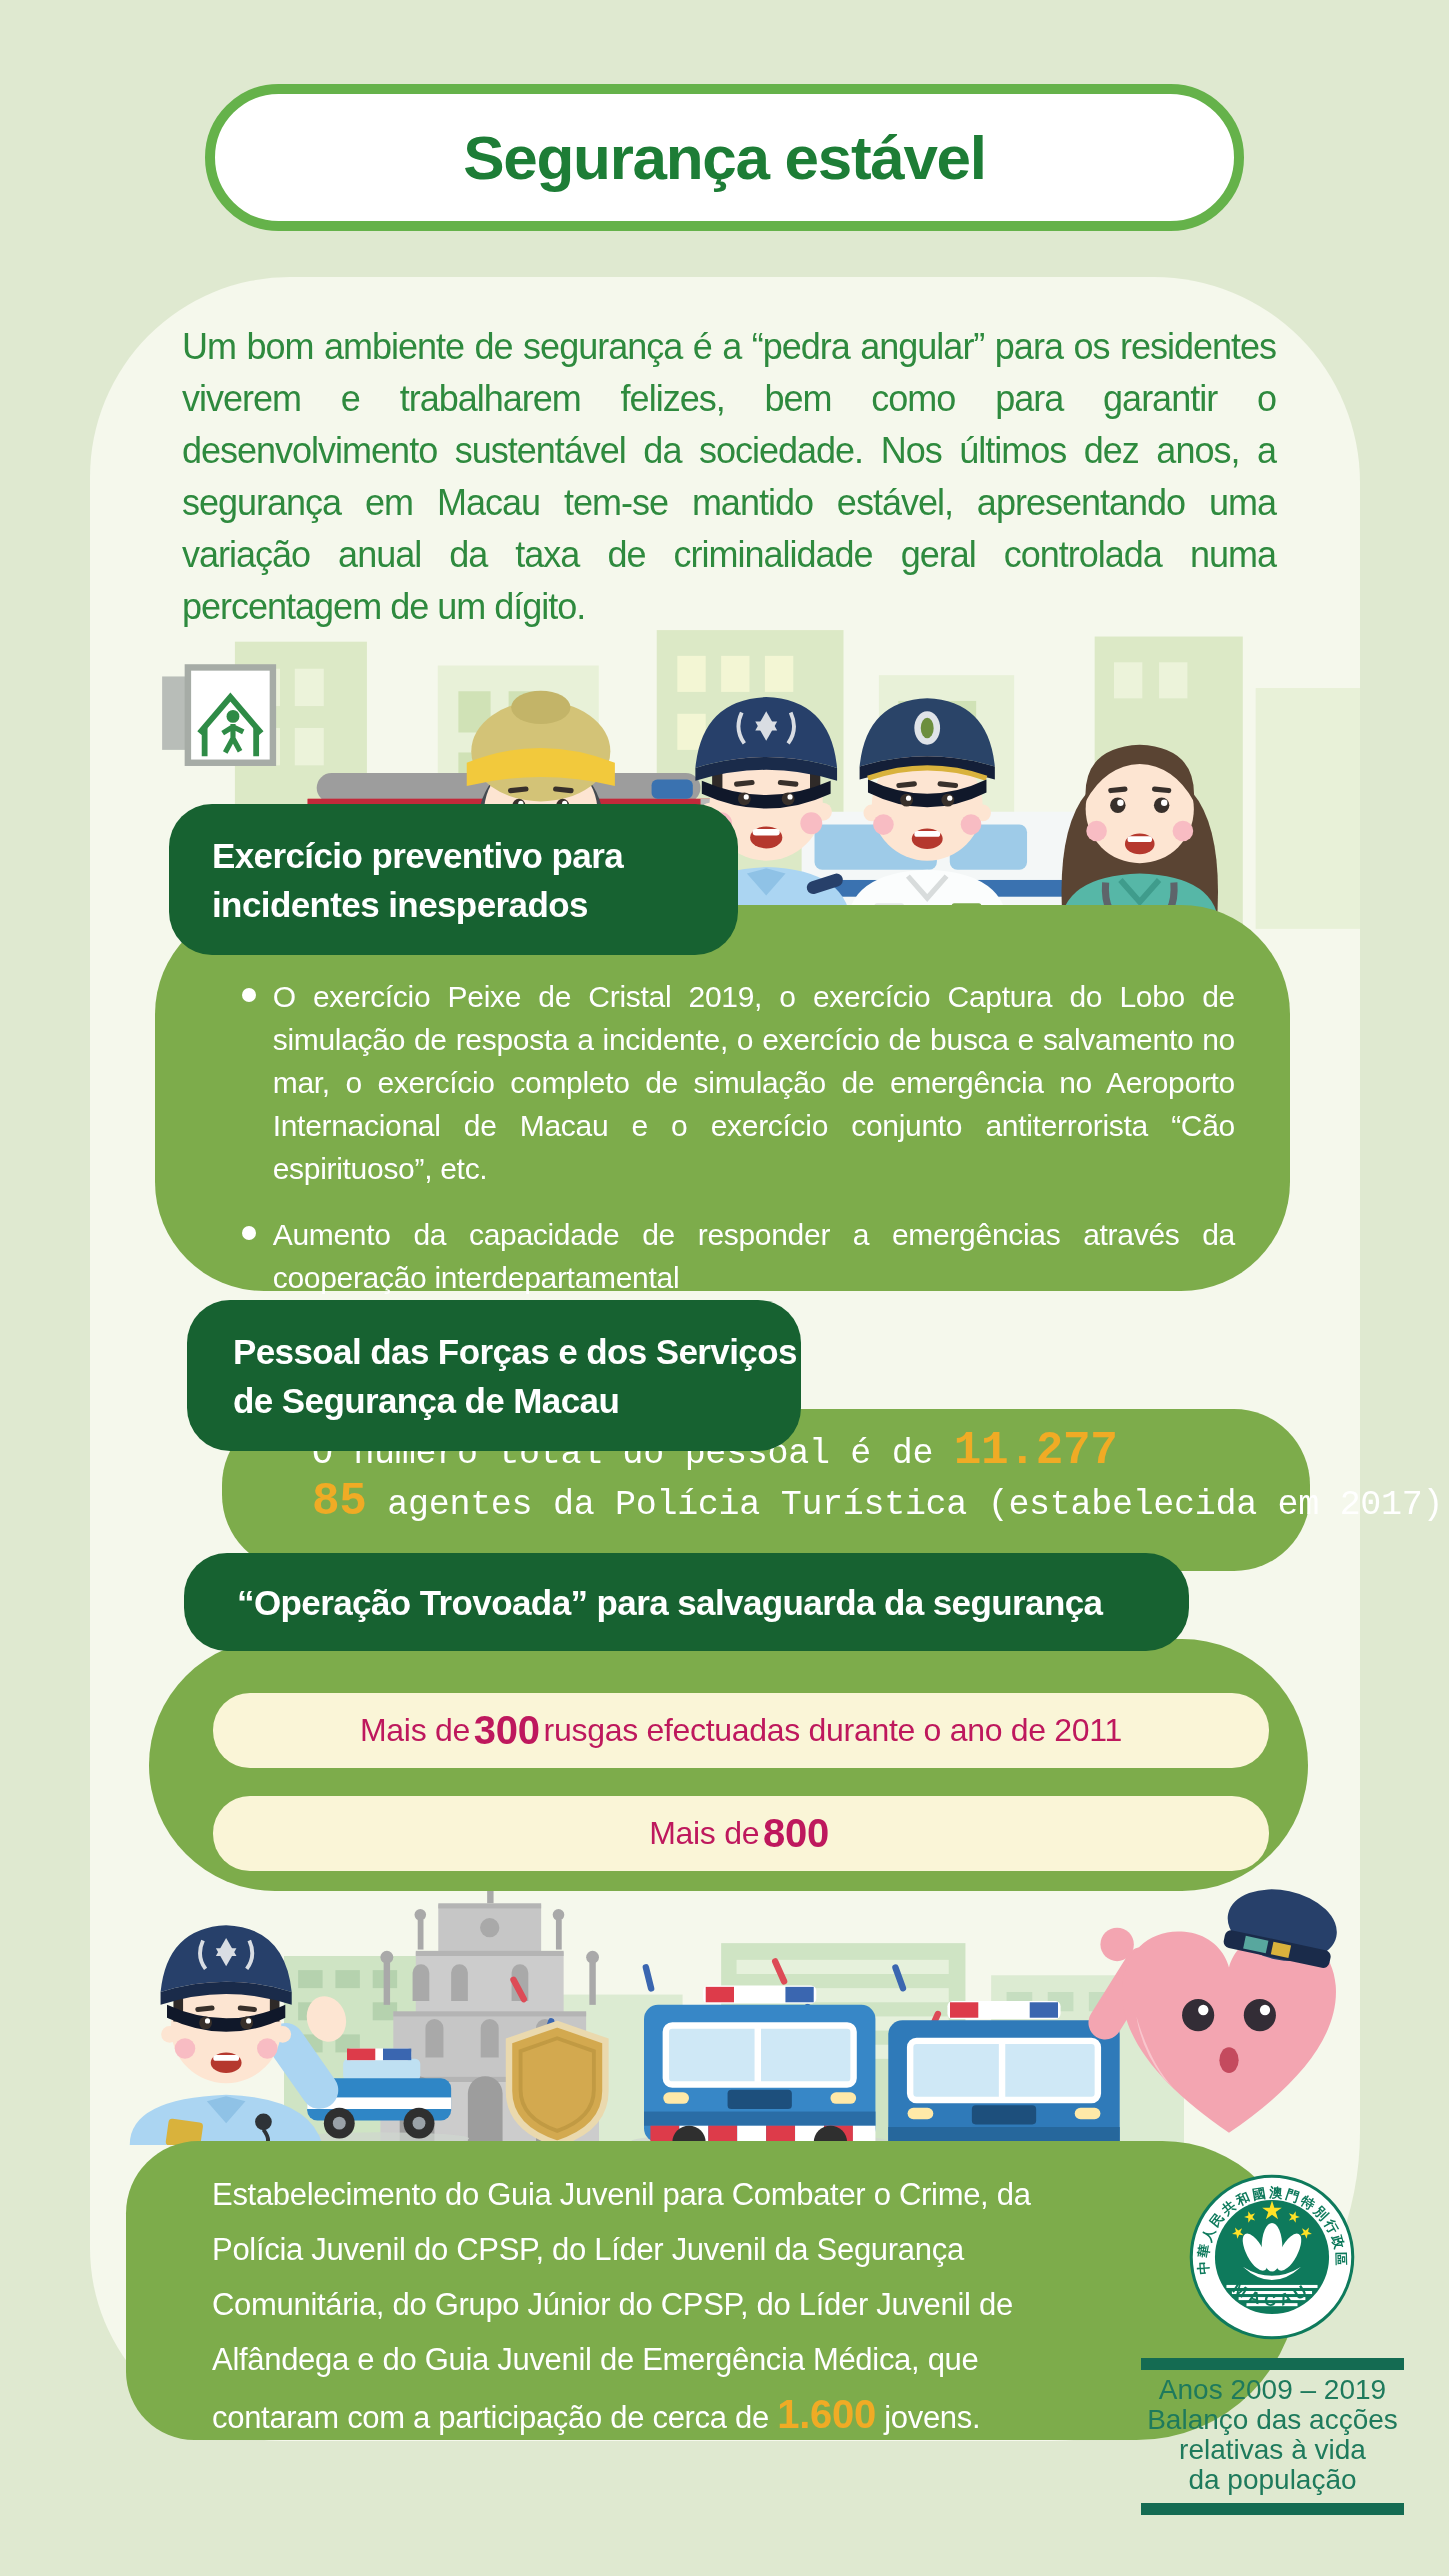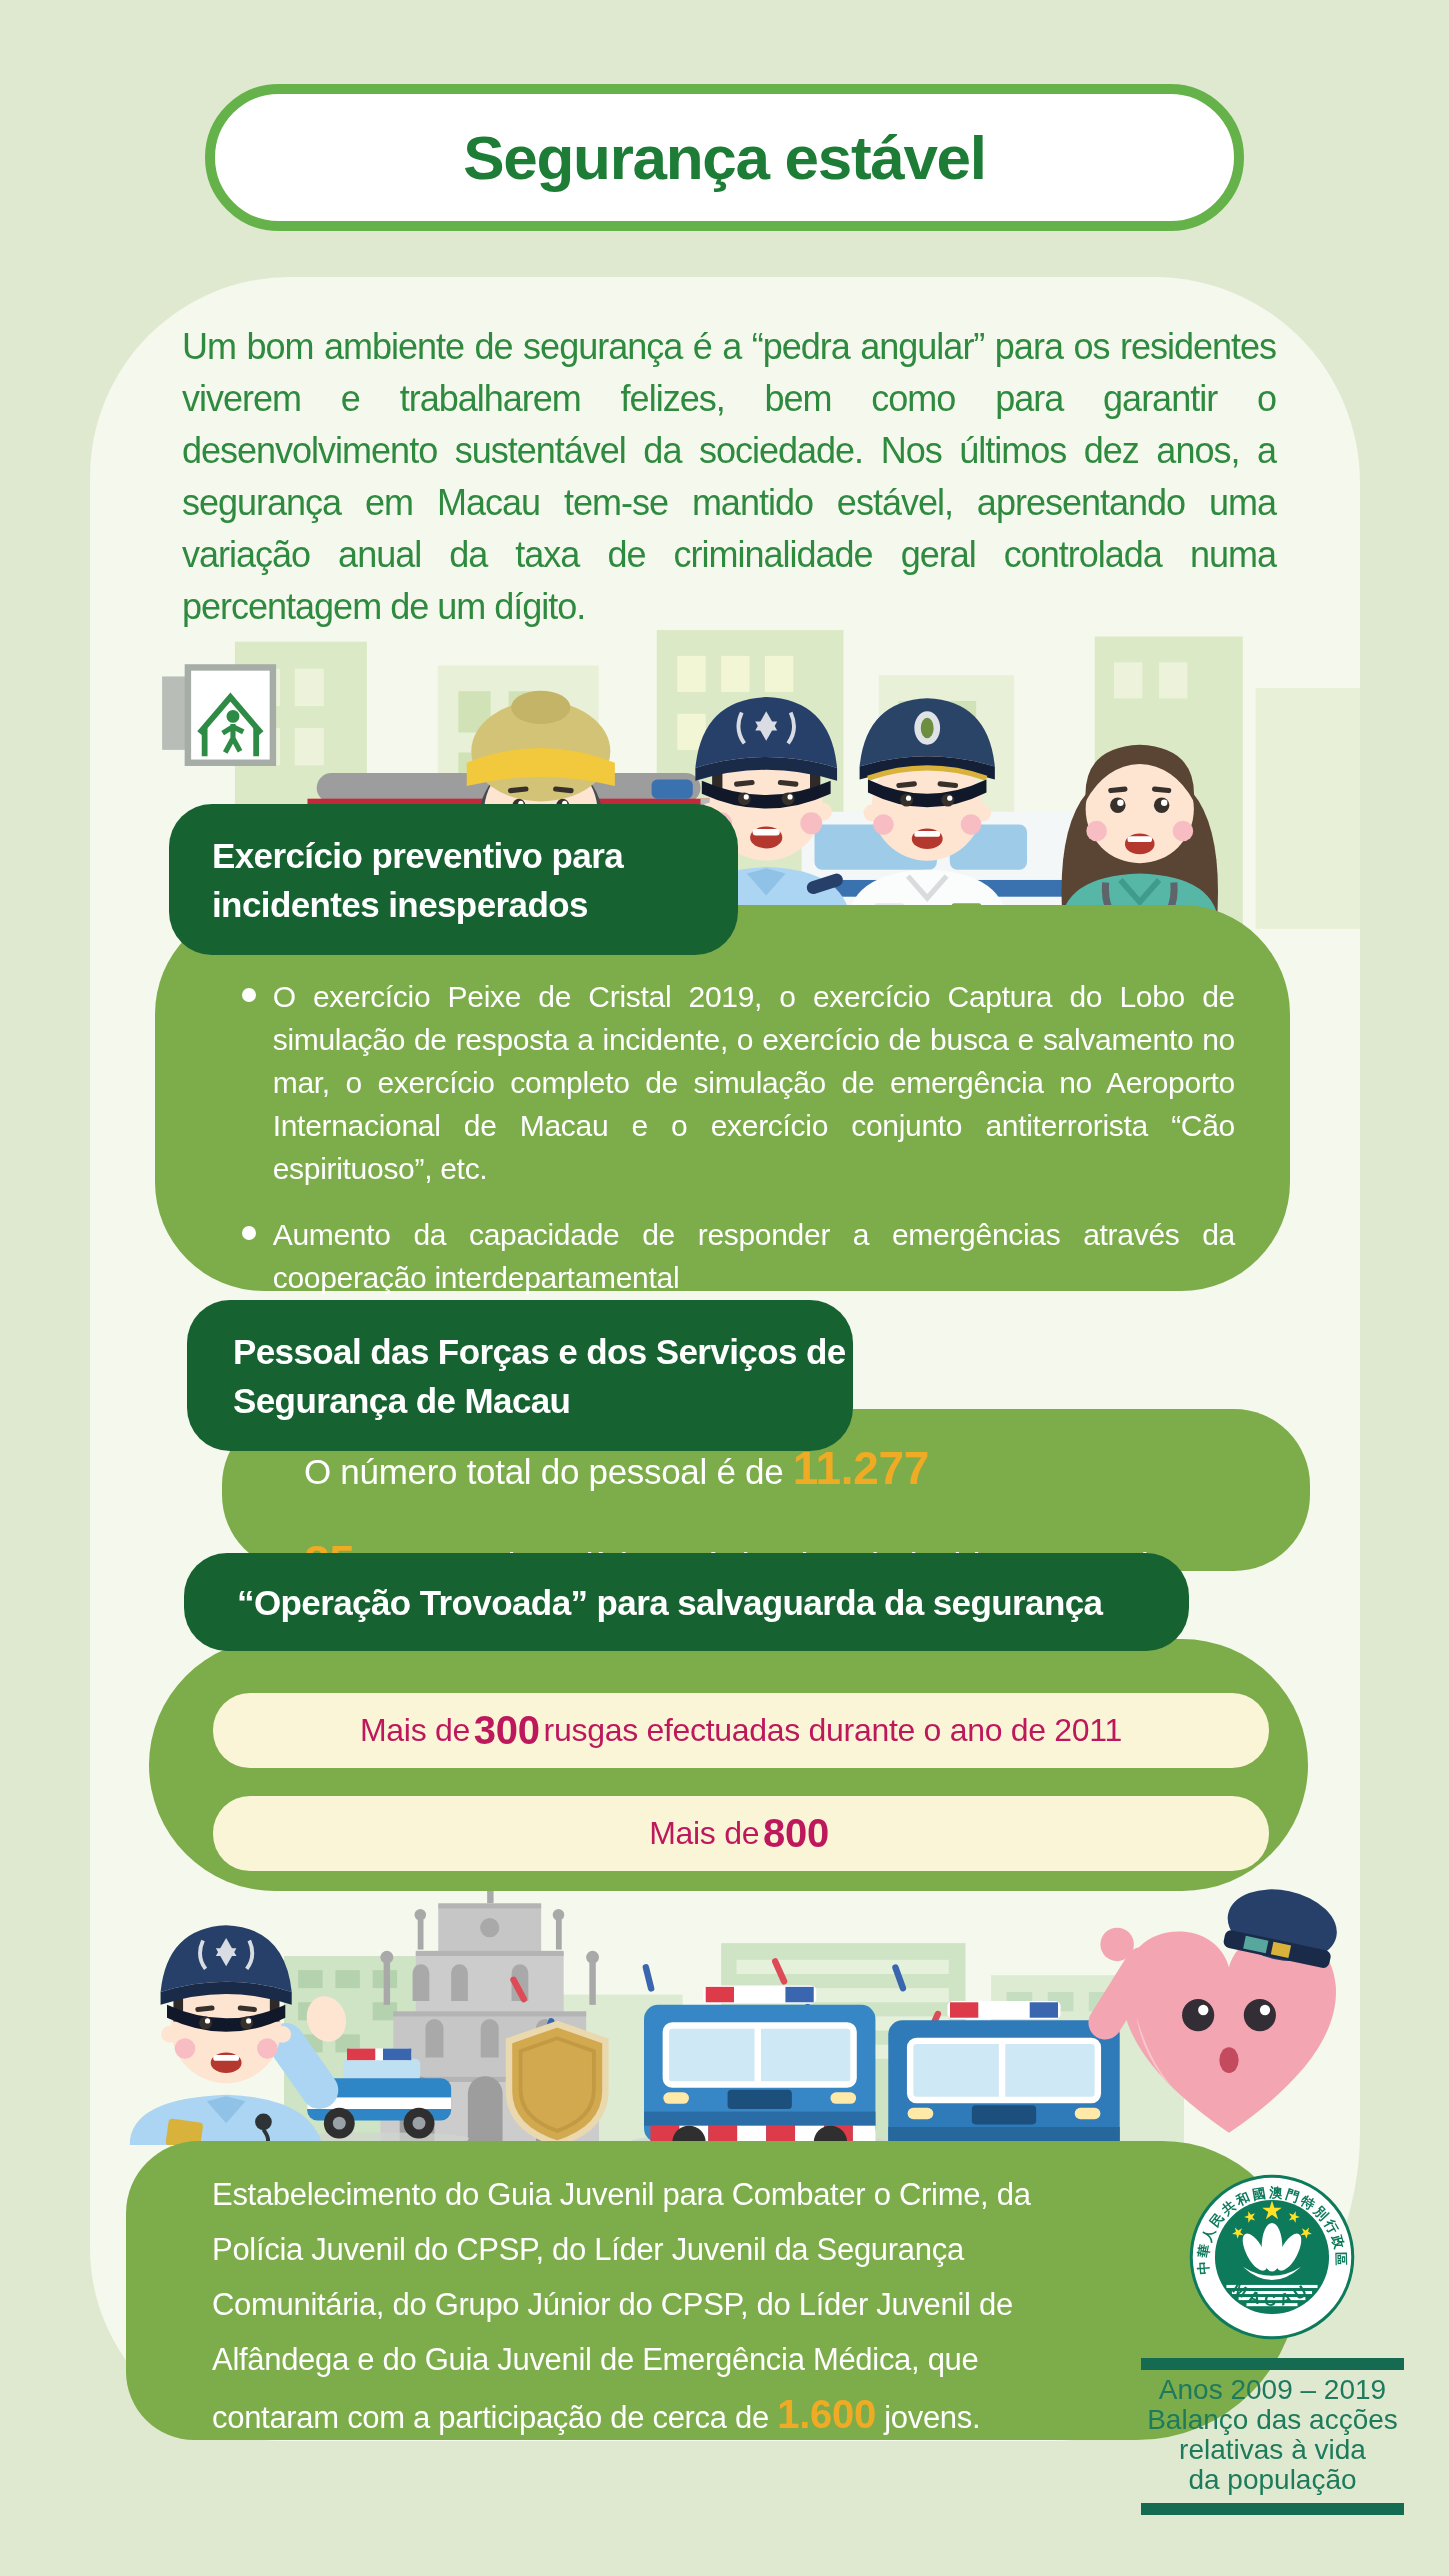--- a/index.html
+++ b/index.html
@@ -19,33 +19,33 @@
         color:#2e8a3e;text-align:justify;letter-spacing:-1px;z-index:2;}
 
   .illus{z-index:2;display:block;}
   .illus1{left:90px;top:630px;width:1270px;height:299px;}
   .illus2{left:90px;top:1866px;width:1270px;height:279px;}
 
   .badge{background:#176231;color:#fff;font-weight:700;z-index:4;display:flex;
         align-items:center;border-radius:43px;box-sizing:border-box;}
   .badge span{display:block;font-size:35px;line-height:49px;letter-spacing:-0.6px;}
   .badge1{left:169px;top:804px;width:569px;height:151px;padding-left:43px;}
-  .badge2{left:187px;top:1300px;width:666px;height:151px;padding-left:46px;}
+  .badge2{left:187px;top:1300px;width:614px;height:151px;padding-left:46px;}
   .badge3{left:184px;top:1553px;width:1005px;height:98px;padding-left:53px;}
   .badge3 span{white-space:nowrap;}
 
   .gbox{background:#7dac4b;z-index:3;box-sizing:border-box;}
   .box1{left:155px;top:905px;width:1135px;height:386px;border-radius:109px;padding-left:20px;}
   .bullets{padding:70px 55px 0 67px;display:flex;flex-direction:column;gap:23px;}
   .bullet{display:flex;}
   .dot{width:14px;height:14px;border-radius:50%;background:#fff;margin:13px 16.7px 0 0;flex:none;}
   .bullet p{margin:0;color:#fff;font-size:30px;line-height:43px;text-align:justify;letter-spacing:-0.3px;}
 
   .box2{left:222px;top:1409px;width:1088px;height:162px;border-radius:76px;padding:14px 0 0 82px;}
-  .sline{color:#fff;font-size:35px;line-height:90px;white-space:nowrap;letter-spacing:-0.3px;margin:0;}
+  .sline{color:#fff;font-size:35px;line-height:40px;white-space:nowrap;letter-spacing:-0.3px;margin:8px;font-family:Liberation Mono, monospace;}
   .num{color:#f0ab25;font-weight:700;}
   .big{font-size:46px;}
 
   .box3{left:149px;top:1639px;width:1159px;height:252px;border-radius:135px;}
   .cream{position:absolute;left:64px;width:1056px;height:75px;border-radius:37px;background:#faf5d7;
         display:flex;align-items:center;justify-content:center;color:#be185d;font-size:32px;
         white-space:nowrap;letter-spacing:-0.3px;}
   .cream .n{font-size:40px;font-weight:700;margin:0 3.9px;}
   .c1{top:54px;} .c2{top:157px;}
 

